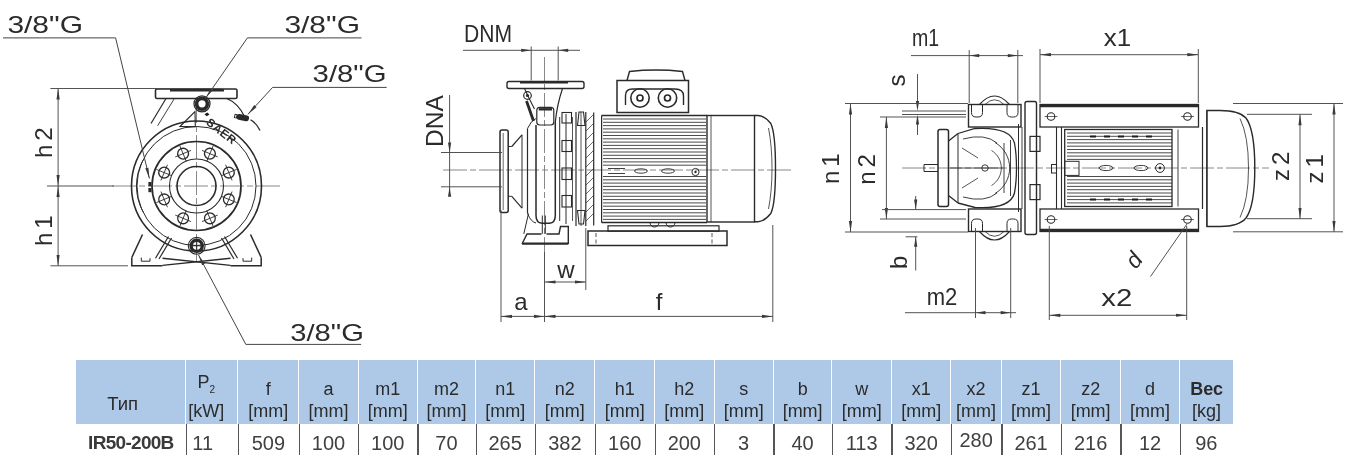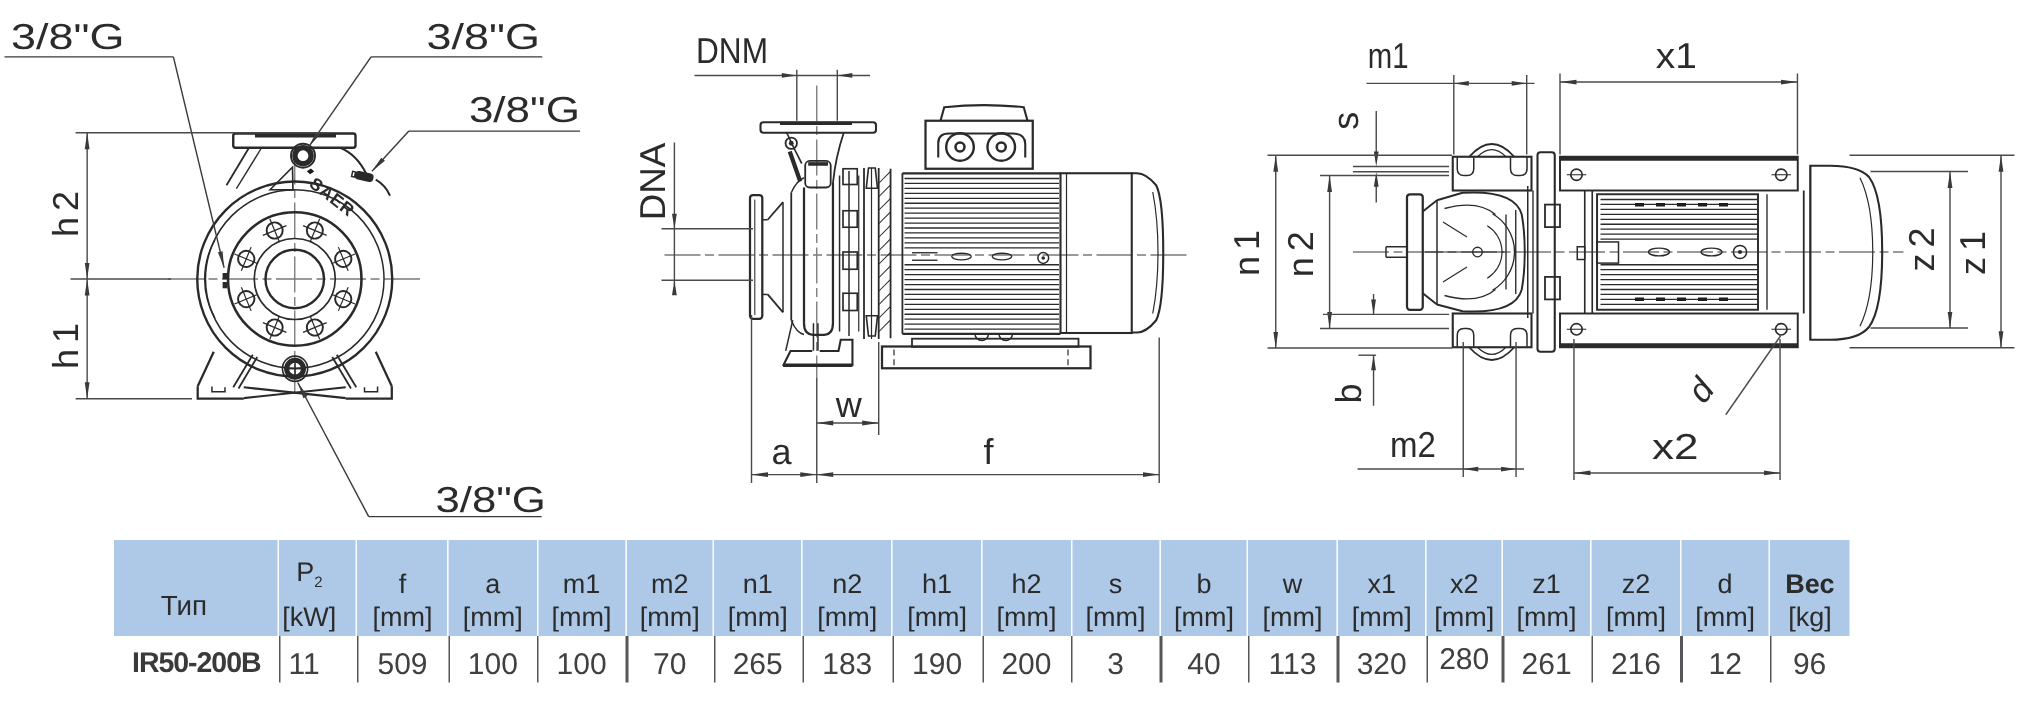--- a/index.html
+++ b/index.html
@@ -513,22 +513,22 @@
 </thead>
 <tbody>
 <tr>
 <td style="font-weight:bold;color:#3a3a3a;font-size:19px;letter-spacing:-0.7px;text-align:center;">IR50-200B</td>
 <td style="padding-right:18px;">11</td>
         <td>509</td>
         <td>100</td>
         <td>100</td>
         <td>70</td>
         <td>265</td>
-        <td>183</td>
-        <td>190</td>
+        <td>382</td>
+        <td>160</td>
         <td>200</td>
 <td>3</td>
         <td>40</td>
         <td>113</td>
         <td>320</td>
         <td><span style="display:inline-block;transform:translateY(-3px);text-align:right;">280</span></td>
 <td>261</td>
         <td>216</td>
         <td>12</td>
         <td>96</td>

